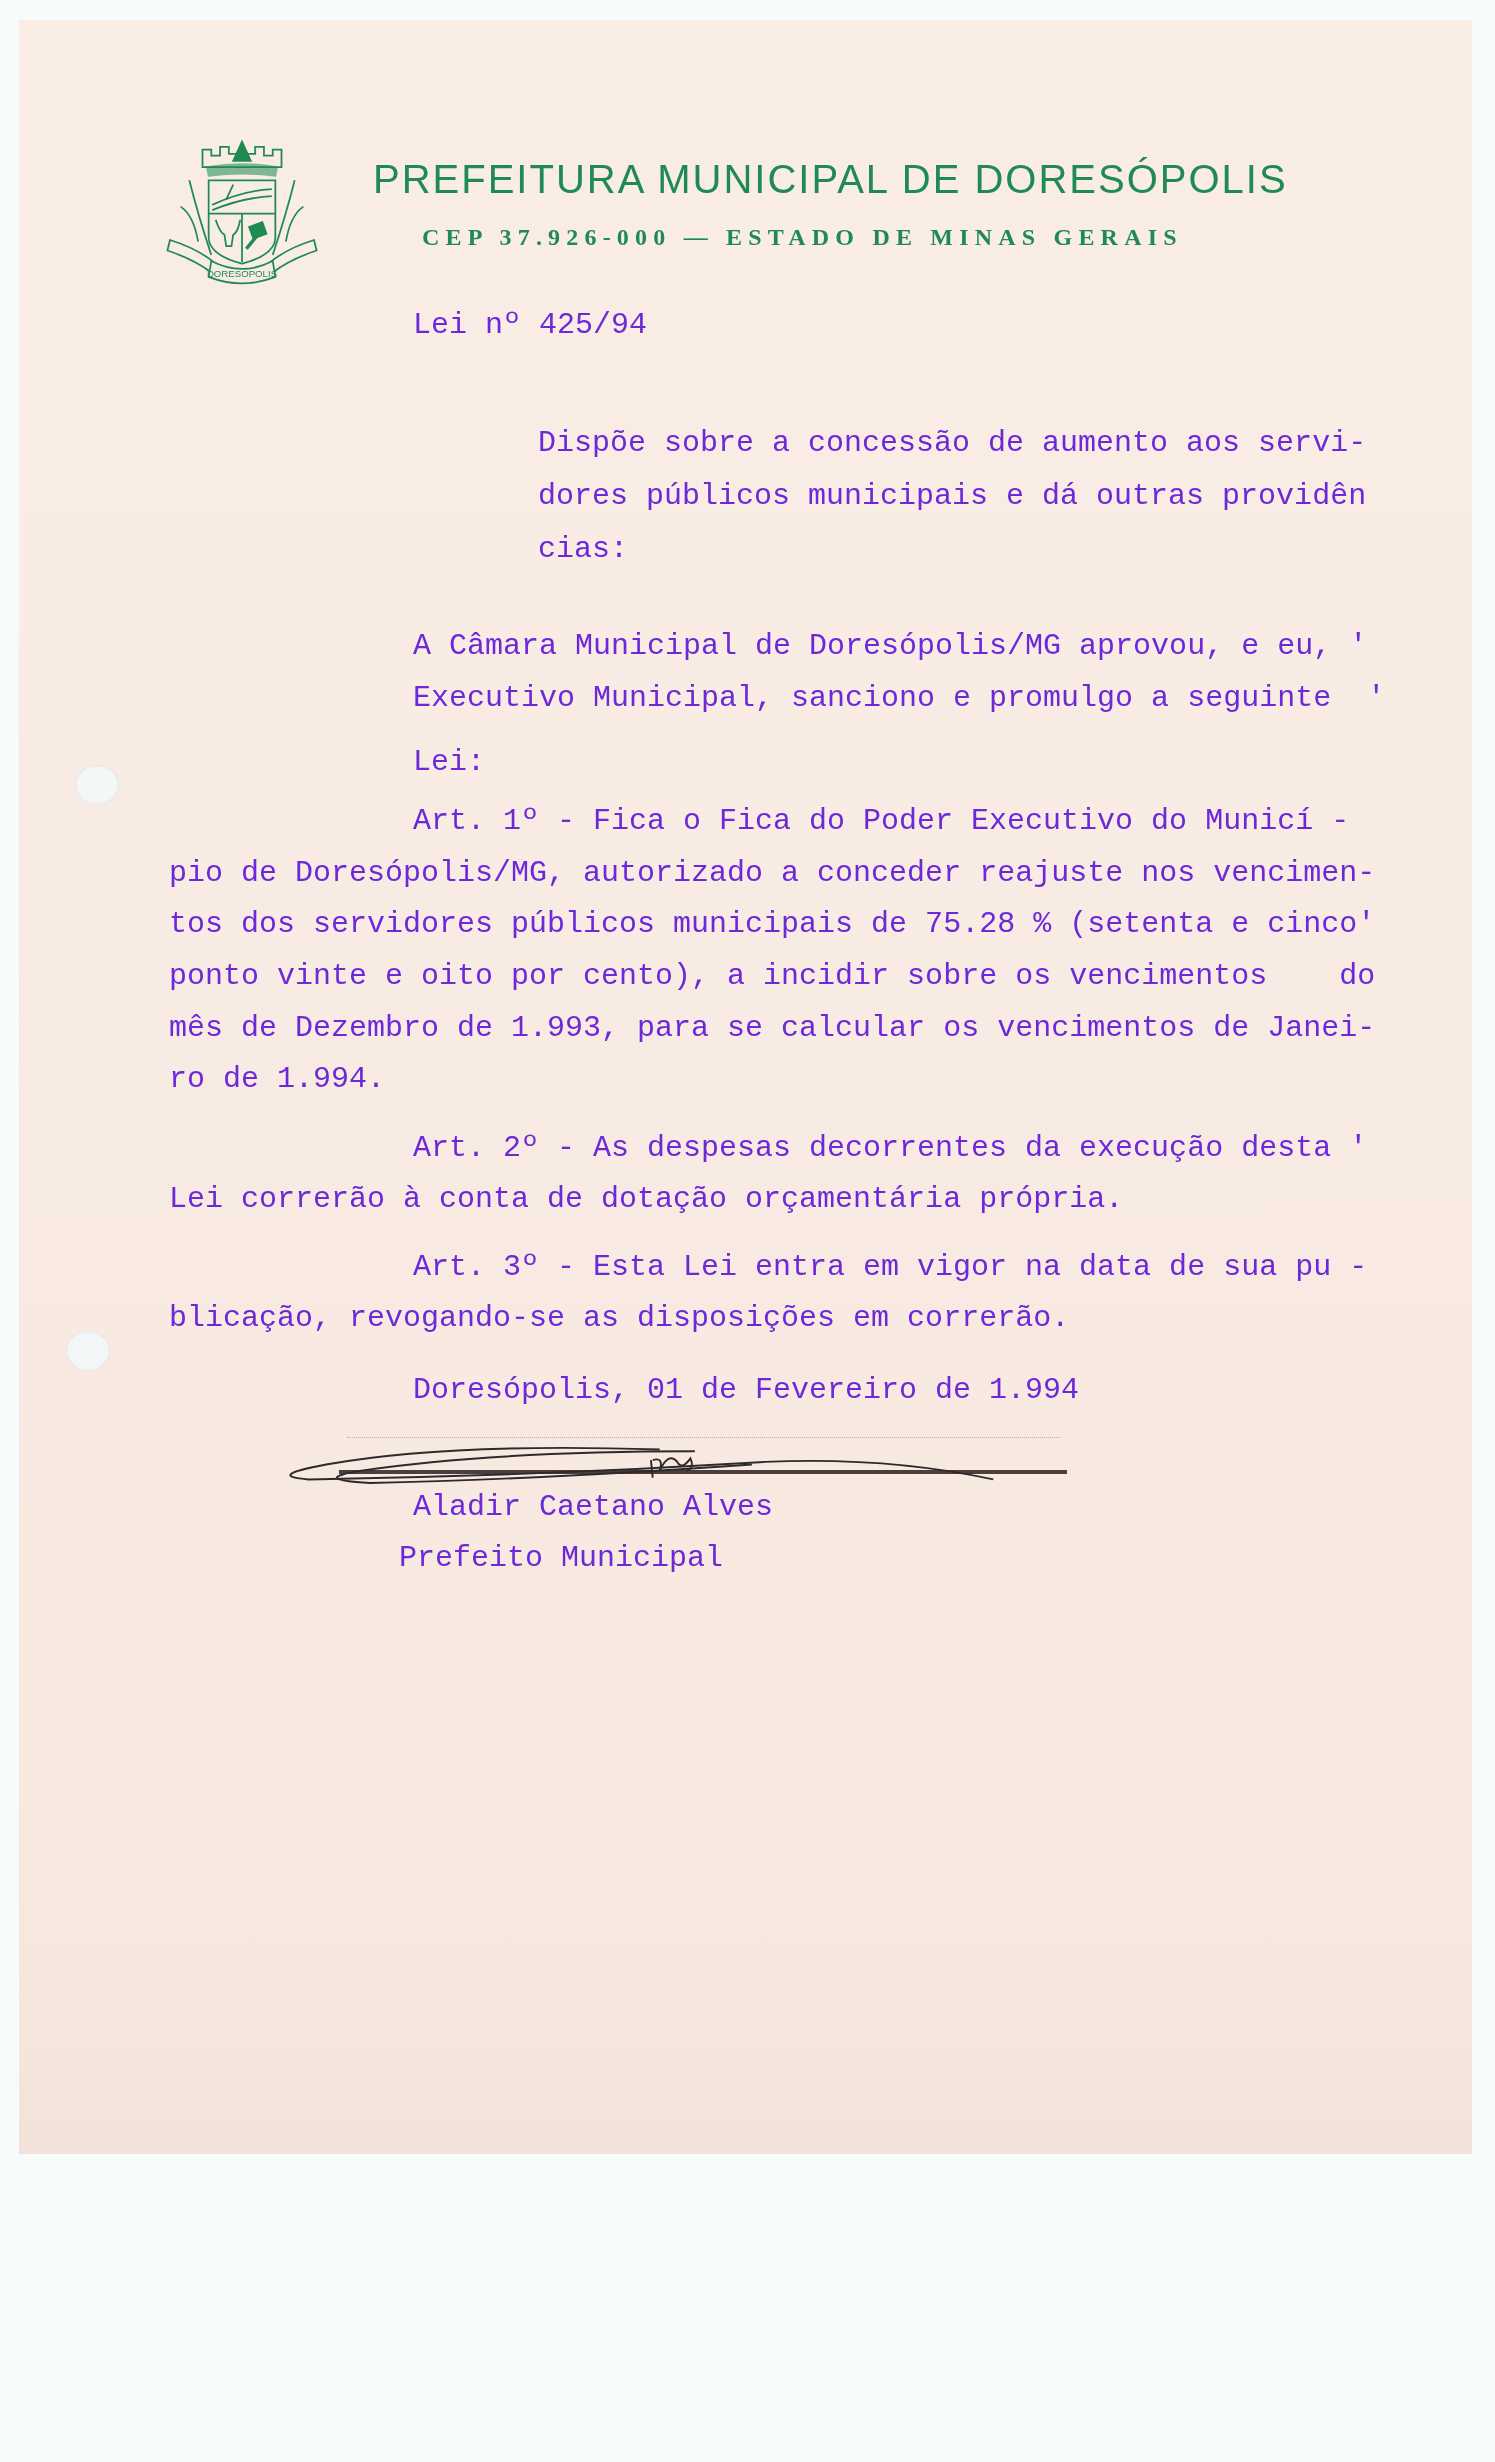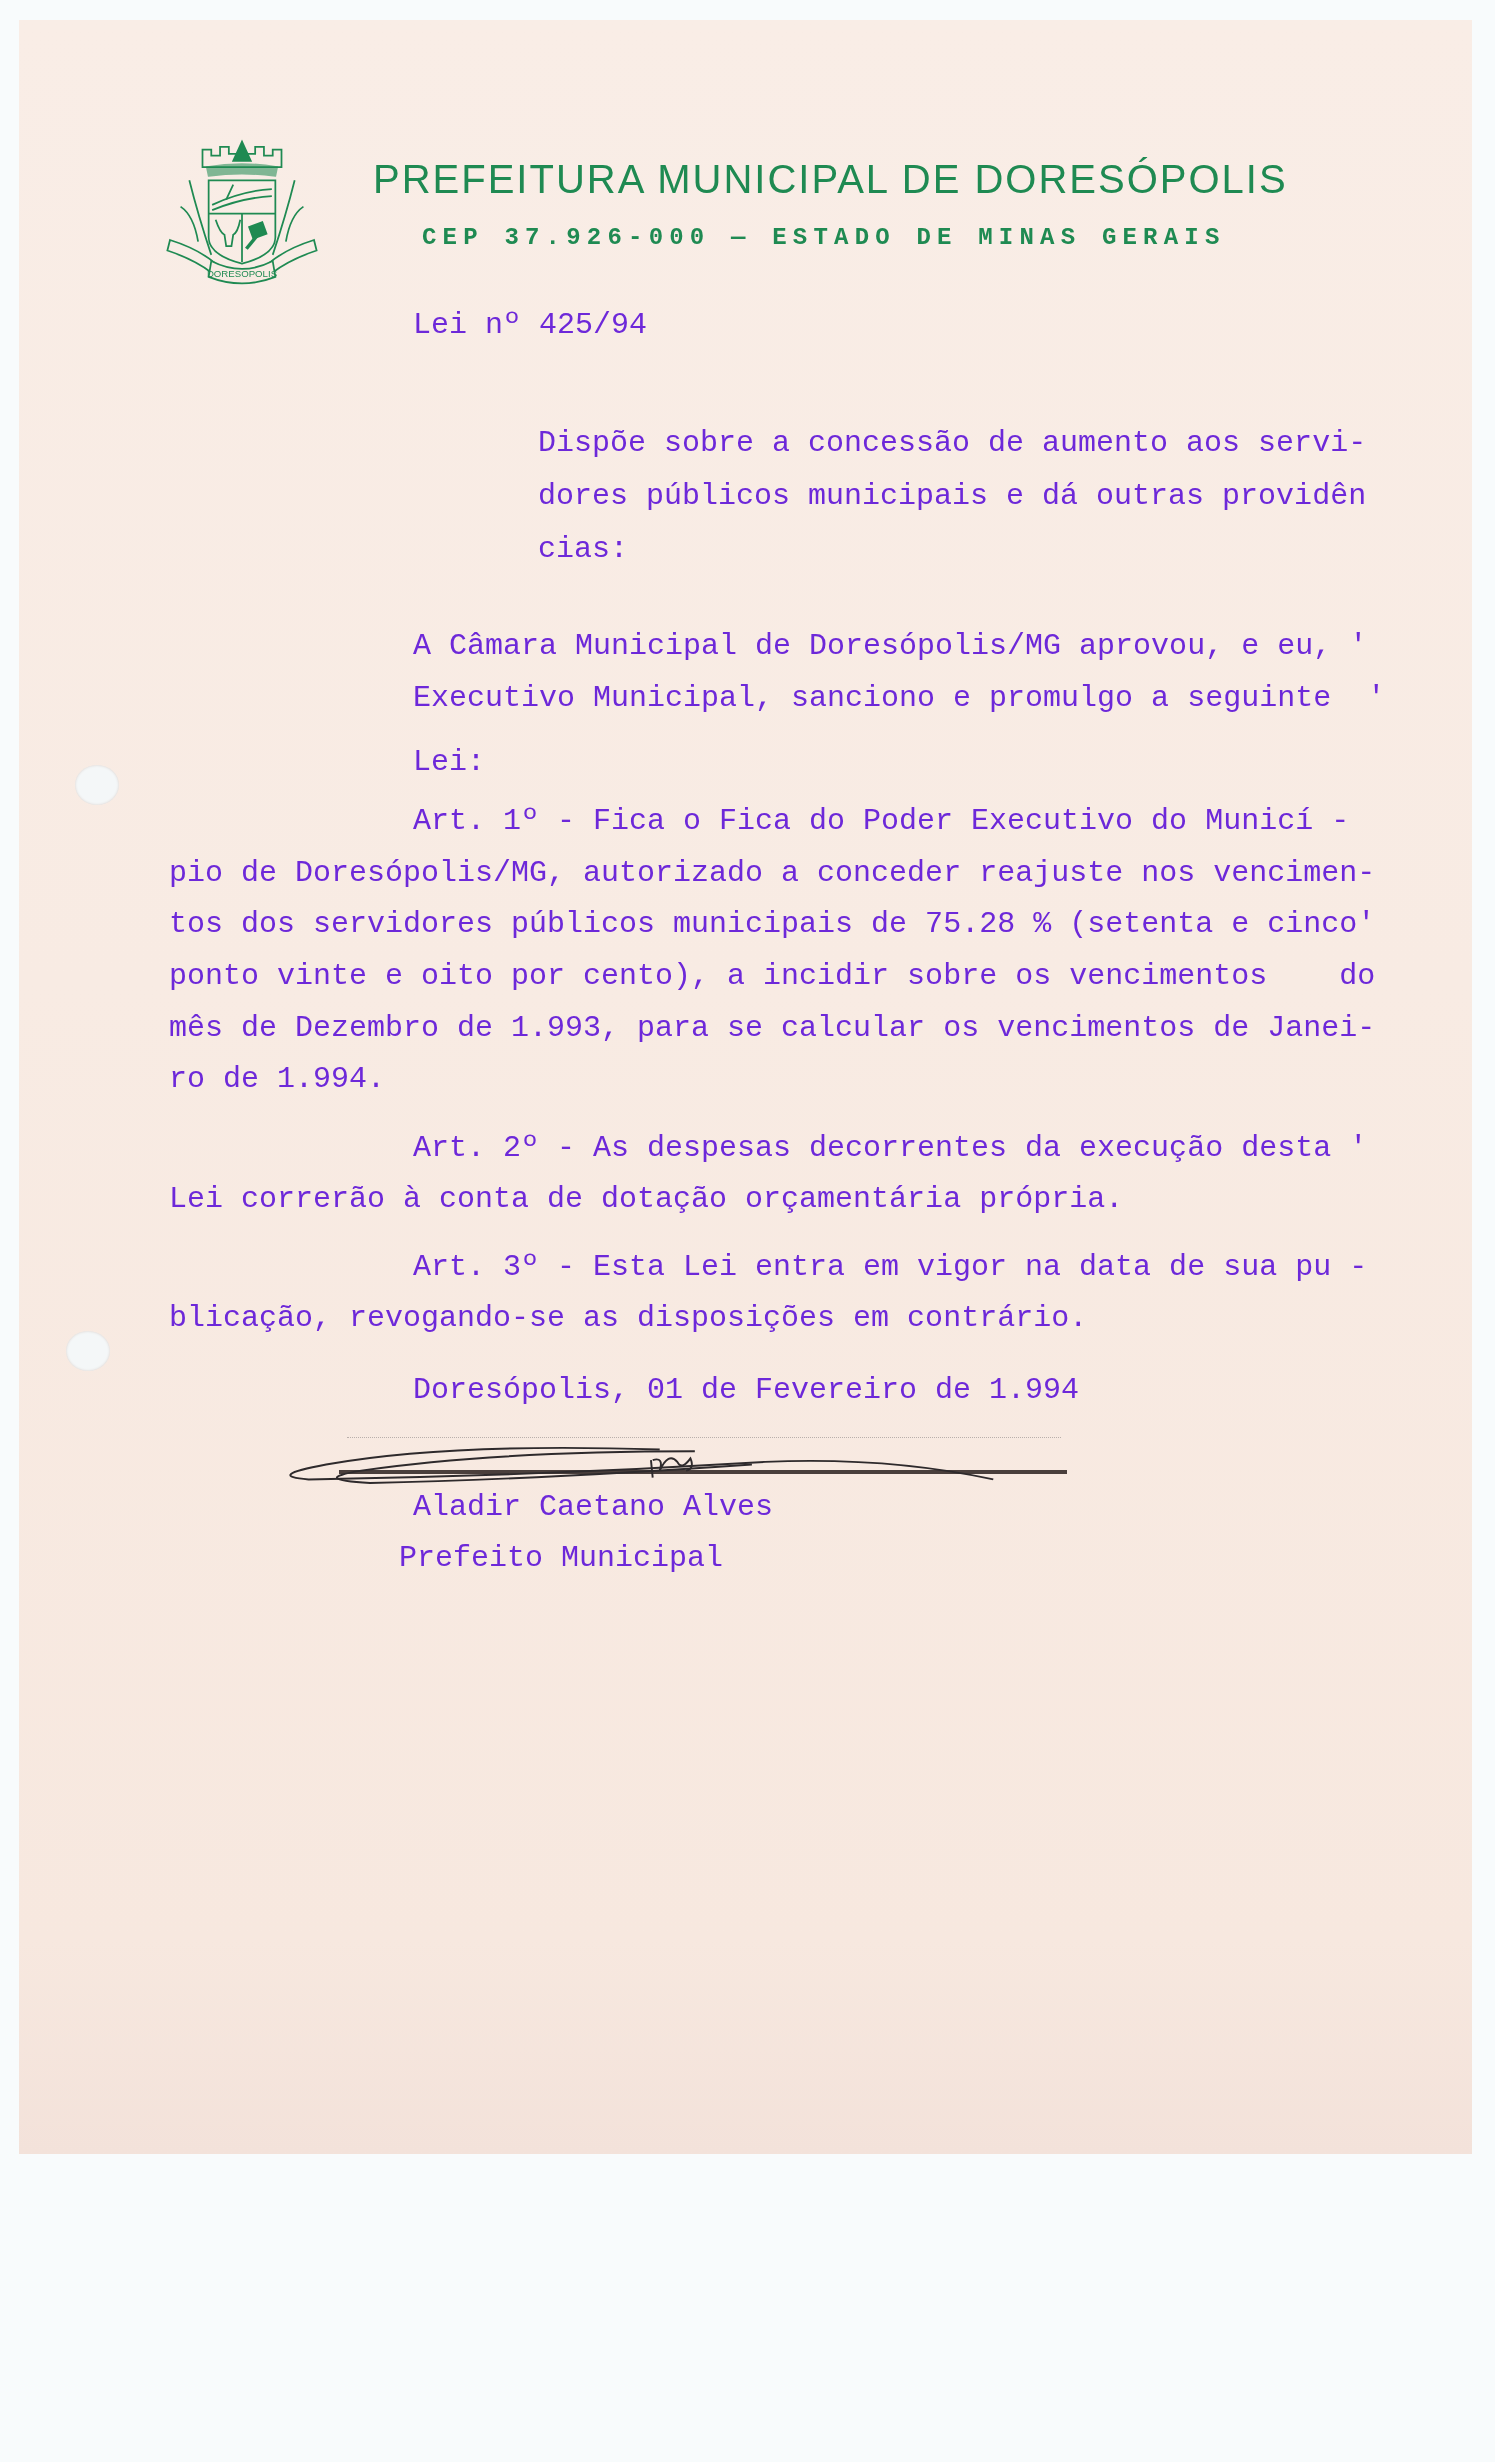--- a/index.html
+++ b/index.html
@@ -17,21 +17,21 @@
     background: #f4f7f8; box-shadow: inset 0 0 2.6px #d8cfca;
   }
   .crest { position: absolute; left: 163px; top: 136px; width: 158px; height: 150px; }
   .hdr-title {
     position: absolute; left: 341px; top: 157px; width: 1011px;
     font-family: "Liberation Sans", "DejaVu Sans", sans-serif;
     color: #1f8a52; font-size: 40px; letter-spacing: 2px; white-space: nowrap; margin-left: 32px;
   }
   .hdr-sub {
     position: absolute; left: 422px; top: 224px; width: 879px;
-    font-family: Liberation Mono, monospace; font-weight: bold;
+    font-family: Liberation Serif, serif; font-weight: bold;
     color: #1f8a52; font-size: 24px; letter-spacing: 6.2px; white-space: nowrap;
   }
   .tw {
     position: absolute; color: #6d28d9; font-size: 30px; line-height: 30px;
     white-space: pre; letter-spacing: 0px;
   }
   .sigline { position: absolute; left: 339px; top: 1470px; width: 728px; height: 3.5px; background: #4a3f3c; }
   .dotline { position: absolute; left: 347px; top: 1437px; width: 714px; height: 0; border-top: 1.8px dotted #b9b0ab; }
   .sig { position: absolute; left: 273px; top: 1425px; width: 791px; height: 79px; }
 </style>
@@ -91,21 +91,21 @@
 <div class="tw" style="left:169px; top:858px;">pio de Doresópolis/MG, autorizado a conceder reajuste nos vencimen-</div>
 <div class="tw" style="left:169px; top:909px;">tos dos servidores públicos municipais de 75.28 % (setenta e cinco'</div>
 <div class="tw" style="left:169px; top:961px;">ponto vinte e oito por cento), a incidir sobre os vencimentos    do</div>
 <div class="tw" style="left:169px; top:1013px;">mês de Dezembro de 1.993, para se calcular os vencimentos de Janei-</div>
 <div class="tw" style="left:169px; top:1064px;">ro de 1.994.</div>
 
 <div class="tw" style="left:413px; top:1133px;">Art. 2º - As despesas decorrentes da execução desta '</div>
 <div class="tw" style="left:169px; top:1184px;">Lei correrão à conta de dotação orçamentária própria.</div>
 
 <div class="tw" style="left:413px; top:1252px;">Art. 3º - Esta Lei entra em vigor na data de sua pu -</div>
-<div class="tw" style="left:169px; top:1303px;">blicação, revogando-se as disposições em contrário.</div>
+<div class="tw" style="left:169px; top:1303px;">blicação, revogando-se as disposições em correrão.</div>
 
 <div class="tw" style="left:413px; top:1375px;">Doresópolis, 01 de Fevereiro de 1.994</div>
 
 <div class="dotline"></div>
 <div class="sigline"></div>
 <svg class="sig" viewBox="0 0 900 90">
   <g fill="none" stroke="#2e2a2c" stroke-width="2.2">
     <path d="M440 28 Q200 20 60 45 Q-10 58 40 62 Q300 58 560 42 Q700 36 820 62"></path>
     <path d="M480 30 Q250 30 100 52 Q40 62 110 66 Q300 62 545 45"></path>
     <path d="M430 40 L432 60 M432 40 Q445 36 440 52 Q450 30 460 42 Q465 52 475 38 Q480 50 470 52"></path>

